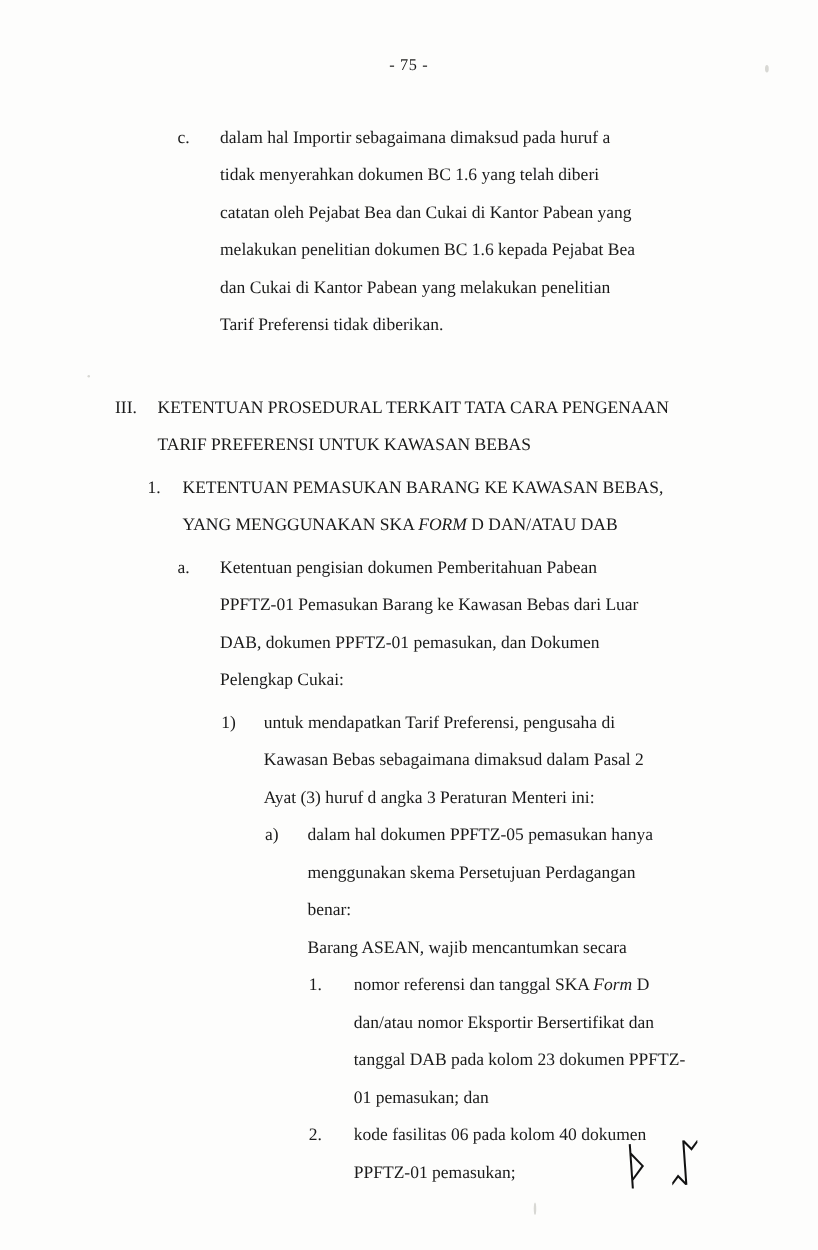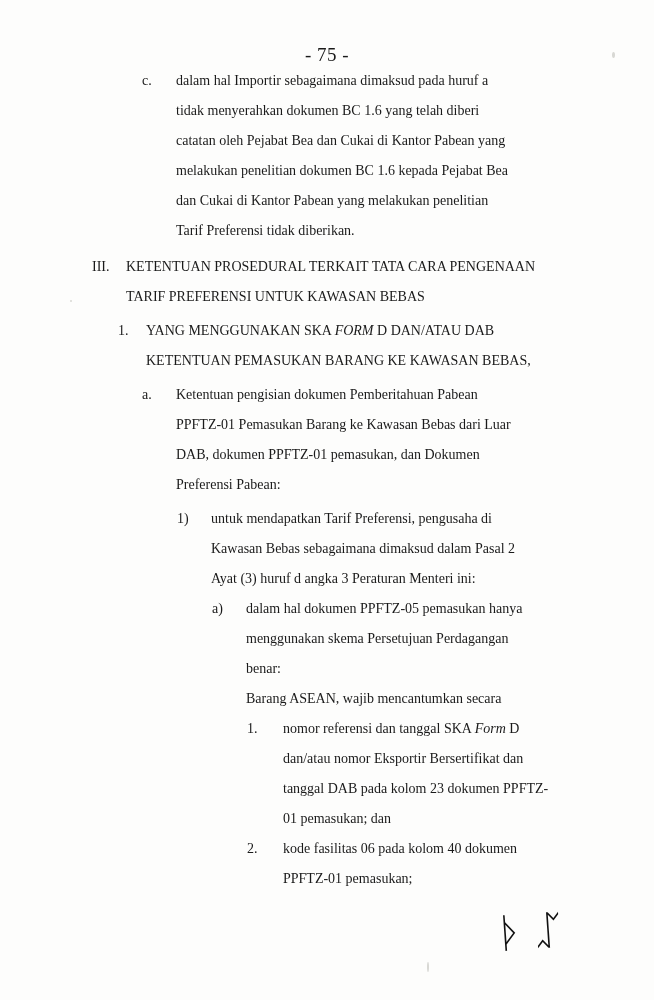--- a/index.html
+++ b/index.html
@@ -18,22 +18,23 @@
   .page {
     position: relative;
     width: 654px;
     height: 1000px;
     box-sizing: border-box;
     padding: 44px 60px 30px 60px;
     background: #fdfdfc;
   }
   .page-number {
     text-align: center;
-    font-size: 19px;
+    font-size: 13px;
     letter-spacing: 0.5px;
+    margin-bottom: 36px;
     color: #1a1a1a;
   }
   .body {
     font-size: 14px;
     line-height: 30px;
     text-align: justify;
   }
   
   .blk {
     display: flex;
@@ -48,21 +49,21 @@
   .tx {
     flex: 1 1 auto;
     text-align: justify;
     text-justify: inter-word;
   }
 
   
   .lvl-c   { padding-left: 82px; }
   .lvl-c .mk { width: 34px; }
 
-  .lvl-III { padding-left: 32px; margin-top: 6px; }
+  .lvl-III { padding-left: 32px; margin-top: 36px; }
   .lvl-III .mk { width: 34px; }
 
   .lvl-1   { padding-left: 58px; margin-top: 4px; }
   .lvl-1 .mk { width: 28px; }
 
   .lvl-a   { padding-left: 82px; margin-top: 4px; }
   .lvl-a .mk { width: 34px; }
 
   .lvl-n1  { padding-left: 117px; margin-top: 4px; }
   .lvl-n1 .mk { width: 34px; }
@@ -116,34 +117,34 @@
       <div class="mk">III.</div>
       <div class="tx">
         <div>KETENTUAN PROSEDURAL TERKAIT TATA CARA PENGENAAN</div>
         <div>TARIF PREFERENSI UNTUK KAWASAN BEBAS</div>
       </div>
     </div>
 
     <div class="blk lvl-1">
       <div class="mk">1.</div>
       <div class="tx">
+        <div>KETENTUAN PEMASUKAN BARANG KE KAWASAN BEBAS,</div>
         <div>
           <span>YANG MENGGUNAKAN SKA </span><span class="ital">FORM</span><span> D DAN/ATAU DAB</span>
         </div>
-        <div>KETENTUAN PEMASUKAN BARANG KE KAWASAN BEBAS,</div>
       </div>
     </div>
 
     <div class="blk lvl-a">
       <div class="mk">a.</div>
       <div class="tx">
         <div>Ketentuan pengisian dokumen Pemberitahuan Pabean</div>
         <div>PPFTZ-01 Pemasukan Barang ke Kawasan Bebas dari Luar</div>
         <div>DAB, dokumen PPFTZ-01 pemasukan, dan Dokumen</div>
-        <div>Preferensi Pabean:</div>
+        <div>Pelengkap Cukai:</div>
       </div>
     </div>
 
     <div class="blk lvl-n1">
       <div class="mk">1)</div>
       <div class="tx">
         <div>untuk mendapatkan Tarif Preferensi, pengusaha di</div>
         <div>Kawasan Bebas sebagaimana dimaksud dalam Pasal 2</div>
         <div>Ayat (3) huruf d angka 3 Peraturan Menteri ini:</div>
       </div>

